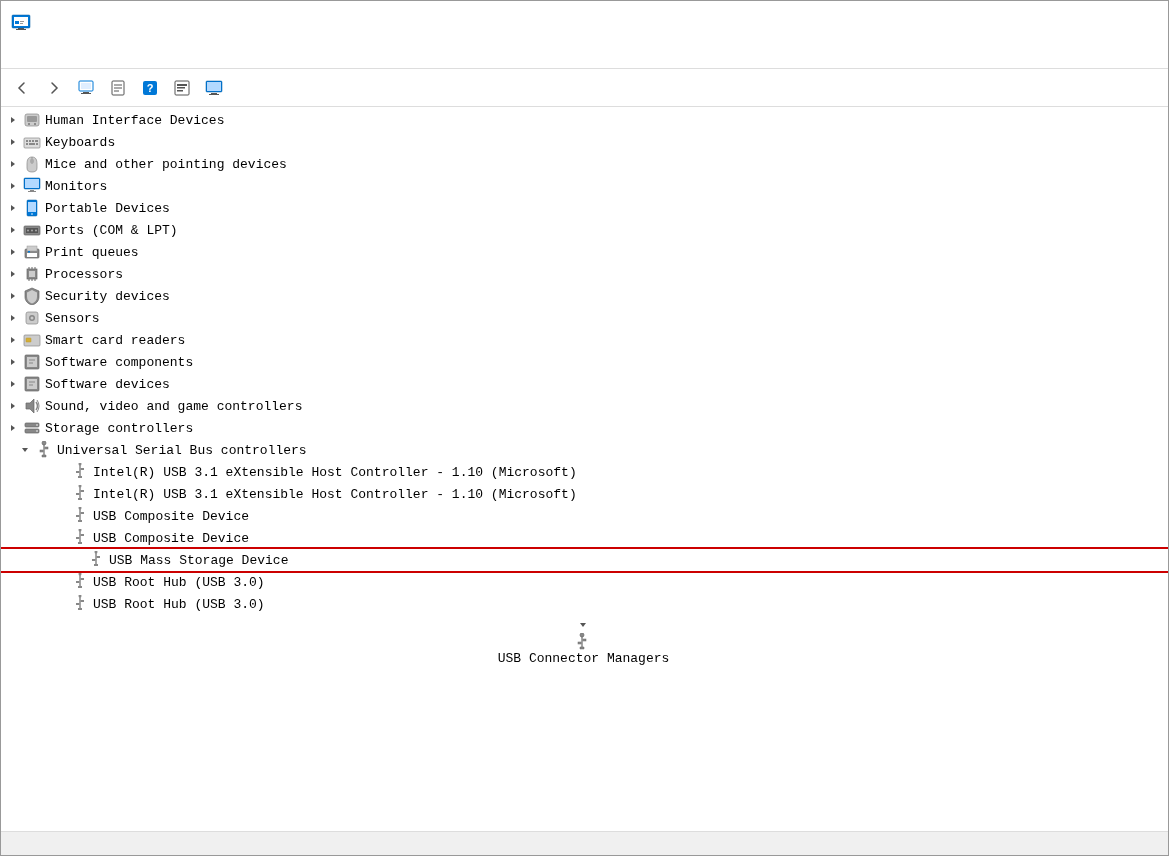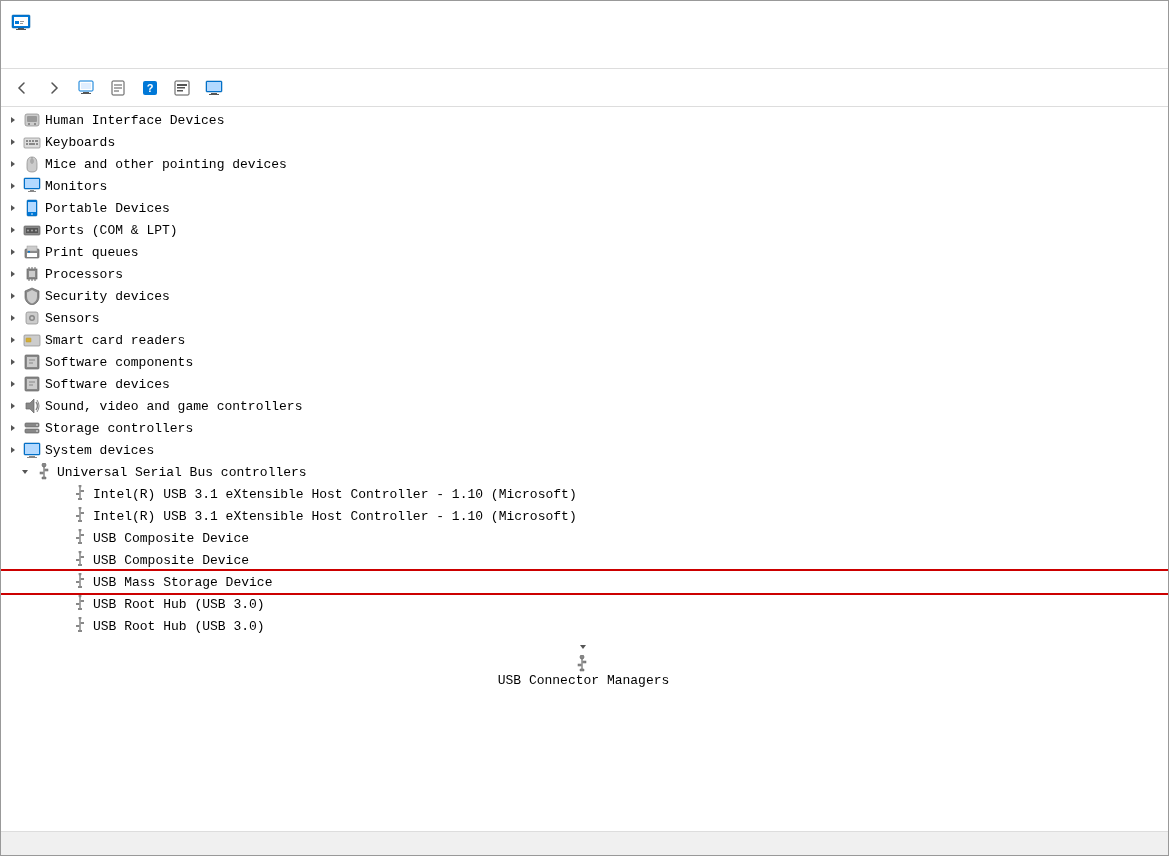--- a/index.html
+++ b/index.html
@@ -472,36 +472,20 @@
           <span class="item-icon">
             <svg width="18" height="18" viewBox="0 0 18 18">
               <rect x="2" y="4" width="14" height="4" rx="1" fill="#888" stroke="#666" stroke-width="0.7"></rect>
               <rect x="2" y="10" width="14" height="4" rx="1" fill="#888" stroke="#666" stroke-width="0.7"></rect>
               <circle cx="14" cy="6" r="1" fill="#ccc"></circle>
               <circle cx="14" cy="12" r="1" fill="#ccc"></circle>
             </svg>
           </span>
           <span class="item-label">Storage controllers</span>
         </div>
-        <div class="tree-item" style="padding-left: 4px;">
-          <span class="expand-icon">
-            <svg width="10" height="10" viewBox="0 0 10 10">
-              <polygon points="3,2 7,5 3,8" fill="#555"></polygon>
-            </svg>
-          </span>
-          <span class="item-icon">
-            <svg width="18" height="18" viewBox="0 0 18 18">
-              <rect x="1" y="2" width="16" height="12" rx="1" fill="#0078d7" stroke="#005a9e" stroke-width="0.5"></rect>
-              <rect x="2" y="3" width="14" height="10" fill="#b3d9ff"></rect>
-              <rect x="6" y="15" width="6" height="1.5" fill="#888"></rect>
-              <rect x="4" y="16" width="10" height="1" fill="#888"></rect>
-            </svg>
-          </span>
-          <span class="item-label">System devices</span>
-        </div>
         <div class="tree-item" style="padding-left: 4px; margin-left: 12px;">
           <span class="expand-icon">
             <svg width="10" height="10" viewBox="0 0 10 10">
               <polygon points="2,3 8,3 5,7" fill="#555"></polygon>
             </svg>
           </span>
           <span class="item-icon">
             <svg width="18" height="18" viewBox="0 0 18 18">
               <path d="M9 2 L9 14" stroke="#888" stroke-width="1.5"></path>
               <circle cx="9" cy="2" r="2" fill="#888" stroke="#666" stroke-width="0.7"></circle>
@@ -567,21 +551,21 @@
               <circle cx="9" cy="1" r="1.5" fill="#888"></circle>
               <rect x="5" y="8" width="3" height="2" fill="#888"></rect>
               <rect x="10" y="5" width="3" height="2" fill="#888"></rect>
               <path d="M9 9 L6 9 L6 10" stroke="#888" stroke-width="1" fill="none"></path>
               <path d="M9 6 L11 6 L11 7" stroke="#888" stroke-width="1" fill="none"></path>
               <path d="M7 13 L11 13 L11 15 L7 15 Z" fill="#888"></path>
             </svg>
           </span>
           <span class="item-label">USB Composite Device</span>
         </div>
-        <div class="tree-item highlighted" style="padding-left: 52px;">
+        <div class="tree-item highlighted" style="padding-left: 68px;">
           <span class="expand-icon" style="width: 16px;"></span>
           <span class="item-icon">
             <svg width="18" height="18" viewBox="0 0 18 18">
               <path d="M9 1 L9 13" stroke="#888" stroke-width="1.5"></path>
               <circle cx="9" cy="1" r="1.5" fill="#888"></circle>
               <rect x="5" y="8" width="3" height="2" fill="#888"></rect>
               <rect x="10" y="5" width="3" height="2" fill="#888"></rect>
               <path d="M9 9 L6 9 L6 10" stroke="#888" stroke-width="1" fill="none"></path>
               <path d="M9 6 L11 6 L11 7" stroke="#888" stroke-width="1" fill="none"></path>
               <path d="M7 13 L11 13 L11 15 L7 15 Z" fill="#888"></path>

